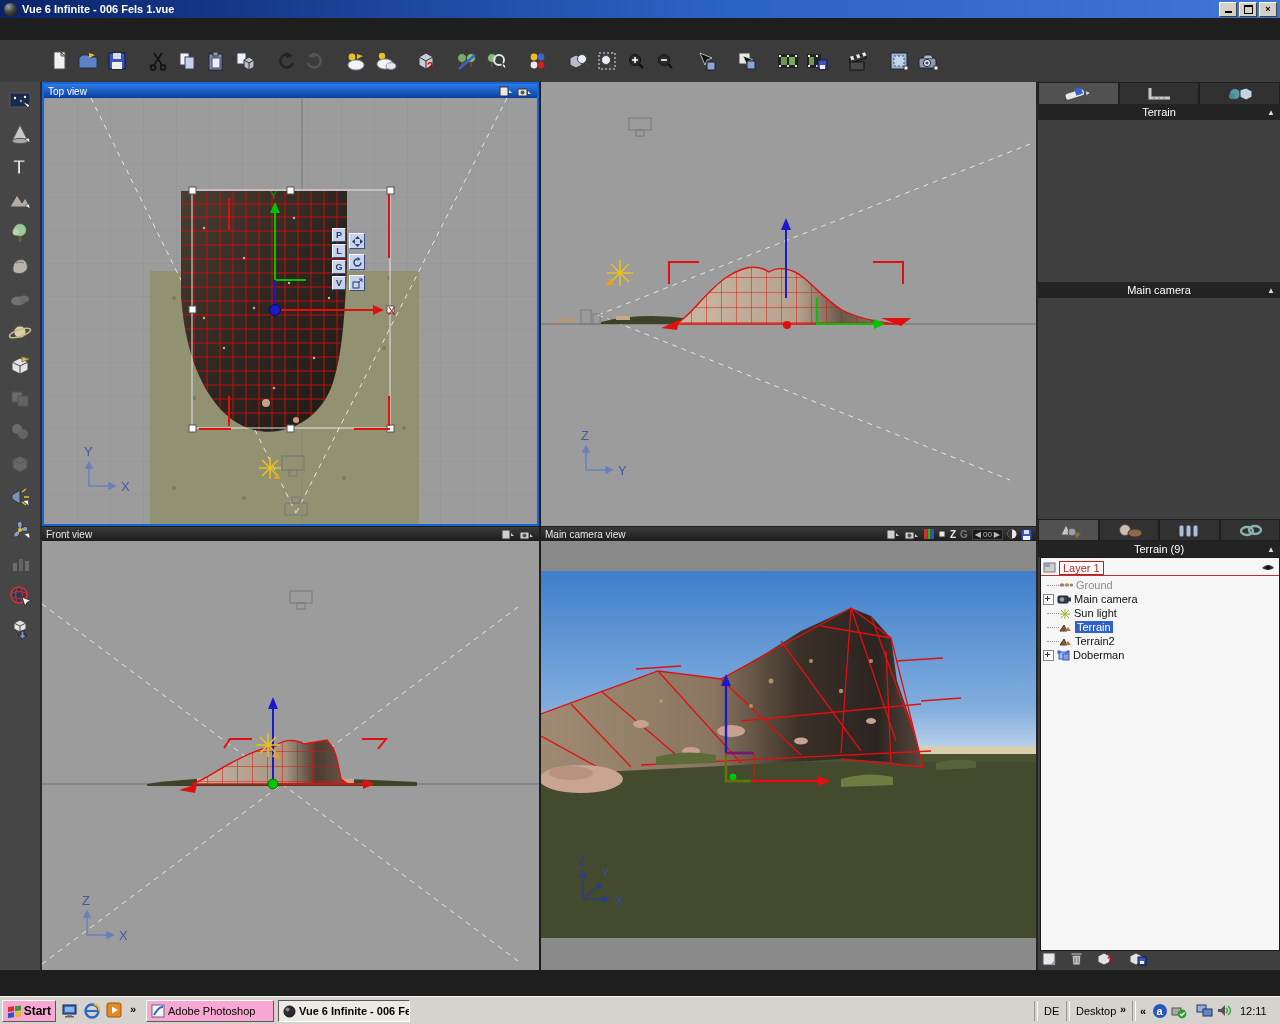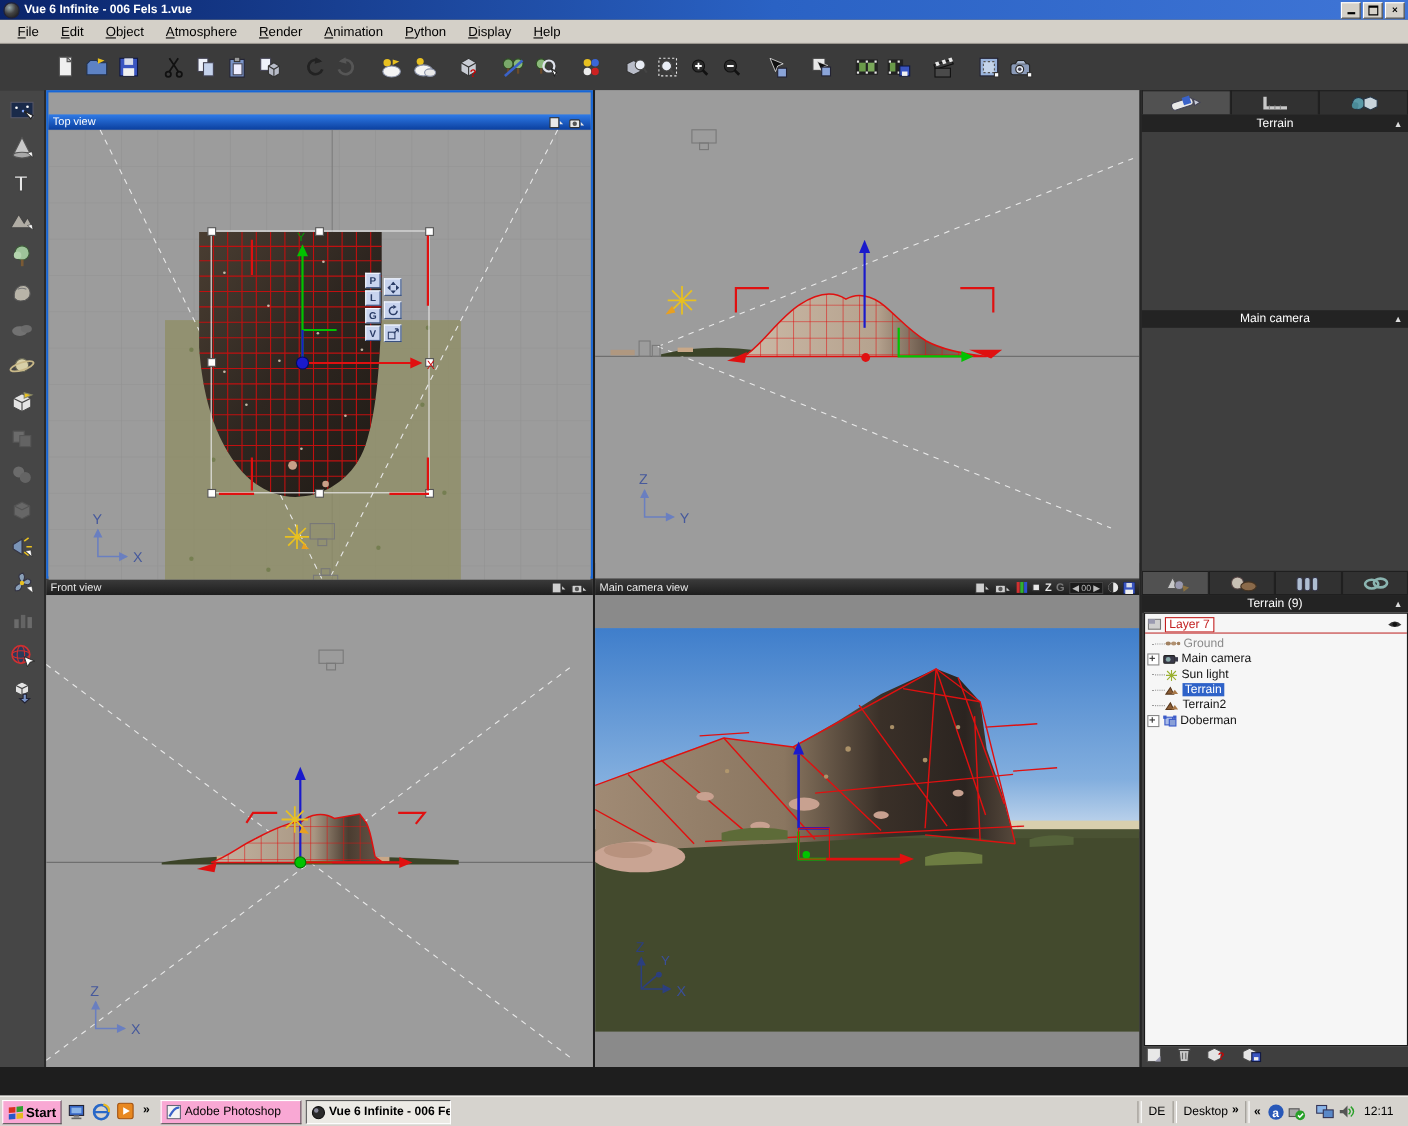--- a/index.html
+++ b/index.html
@@ -27,21 +27,21 @@
   .tgap{width:12px;}
   .dim{opacity:.45;}
   
   .lefttools{left:0;top:82px;width:42px;height:888px;background:#464646;border-right:2px solid #2a2a2a;
     display:flex;flex-direction:column;align-items:center;padding-top:4px;box-sizing:border-box;}
   .lt{width:30px;height:30px;display:flex;align-items:center;justify-content:center;margin-bottom:3px;}
   
   .vp{background:#9c9c9c;box-sizing:border-box;}
   .vphead{height:14px;display:flex;align-items:center;font-size:10px;padding:0 4px;color:#e8e8e8;
     background:linear-gradient(#3a3a3a,#1d1d1d);}
-  .vphead.active{background:linear-gradient(#2f7be8,#0b3f9e);color:#fff;margin-top:20px;}
+  .vphead.active{background:linear-gradient(#2f7be8,#0b3f9e);color:#fff;}
   .vphead .sp{margin-left:auto;display:flex;align-items:center;gap:4px;}
   .hicon{display:flex;align-items:center;}
   .vpbody{position:relative;width:100%;}
   
   .gzbtn{position:absolute;width:12px;height:12px;background:#c8d4ee;border:1px solid;border-color:#f4f8ff #39507e #39507e #f4f8ff;
     color:#2a3c66;font-size:9px;font-weight:bold;display:flex;align-items:center;justify-content:center;line-height:1;}
   .gzic{position:absolute;width:14px;height:14px;background:#c8d4ee;border:1px solid;border-color:#f4f8ff #39507e #39507e #f4f8ff;
     display:flex;align-items:center;justify-content:center;}
   
   .rpanel{left:1036px;top:82px;width:244px;height:888px;background:#3f3f3f;border-left:2px solid #252525;box-sizing:border-box;}
@@ -89,31 +89,20 @@
       <span class="winbtn">
           <span class="minglyph"></span>
         </span>
       <span class="winbtn">
           <span class="maxglyph"></span>
         </span>
       <span class="winbtn">×</span>
     </span>
   </div>
 
-  <div class="abs menubar">
-    <span class="menuitem"><u>F</u>ile</span>
-    <span class="menuitem"><u>E</u>dit</span>
-    <span class="menuitem"><u>O</u>bject</span>
-    <span class="menuitem"><u>A</u>tmosphere</span>
-    <span class="menuitem"><u>R</u>ender</span>
-    <span class="menuitem"><u>A</u>nimation</span>
-    <span class="menuitem"><u>P</u>ython</span>
-    <span class="menuitem"><u>D</u>isplay</span>
-    <span class="menuitem"><u>H</u>elp</span>
-  </div>
 
   <div class="abs toolbar">
     <span class="ti">
         <svg width="22" height="22">
           <rect x="6" y="2" width="11" height="17" fill="#f0f0f0" stroke="#555"></rect>
           <path d="M13 2 l4 4 h-4 z" fill="#bbb" stroke="#555"></path>
         </svg>
       </span>
     <span class="ti">
         <svg width="22" height="22">
@@ -947,21 +936,21 @@
     </div>
     <div class="abs tree" style="left:2px;top:475px;width:238px;height:392px;">
 
       <div class="trow" style="top:2px;border-bottom:1px solid #c03030;height:15px;">
         <span style="margin-left:2px;">
             <svg width="13" height="11">
               <rect x="1" y="1" width="11" height="9" fill="#cfcfcf" stroke="#777"></rect>
               <path d="M1 1 h6 v4 h-6z" fill="#9a9ab0"></path>
             </svg>
           </span>
-        <span class="tlabel layer">Layer 7</span>
+        <span class="tlabel layer">Layer 1</span>
         <span style="margin-left:auto;margin-right:4px;">
             <svg width="14" height="9">
               <path d="M1 5 Q7 -1 13 5 Q7 9 1 5z" fill="#333"></path>
               <circle cx="7" cy="4.6" r="2" fill="#111"></circle>
             </svg>
           </span>
       </div>
 
       <div class="trow" style="top:20px">
         <span class="leaf-dots"></span>

